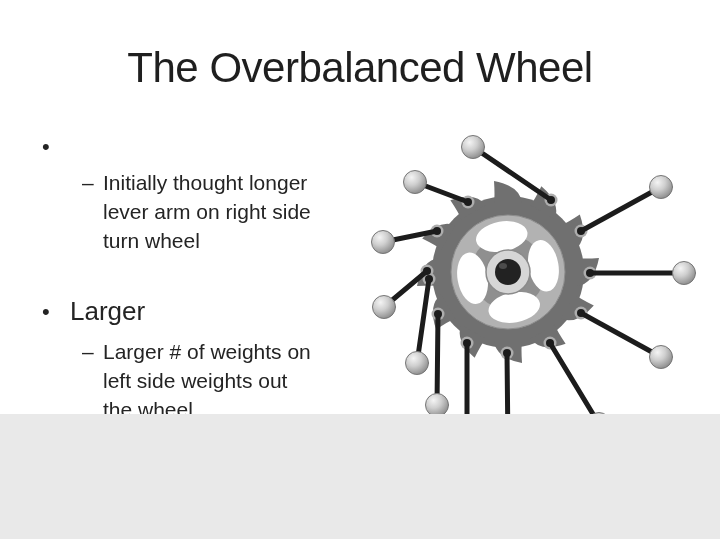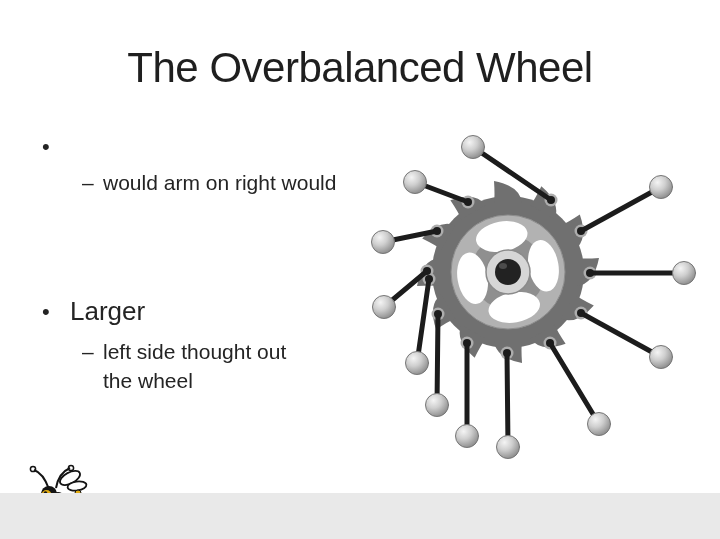--- a/index.html
+++ b/index.html
@@ -1,17 +1,17 @@
 <!DOCTYPE html>
 <html><head>
 <meta charset="utf-8">
 <style>
   html,body{margin:0;padding:0;background:#e9e9e9;}
   #slide{
-    position:relative;width:720px;height:493px;background:#ffffff;
+    position:relative;width:720px;height:414px;background:#ffffff;
     font-family:"Liberation Sans", sans-serif;color:#242424;overflow:hidden;
   }
   .title{
     position:absolute;top:44px;left:0;width:720px;text-align:center;
     font-size:42px;font-weight:400;letter-spacing:-0.5px;color:#1f1f1f;
   }
   .bullet-l1{
     position:absolute;left:42px;display:flex;align-items:flex-start;
     font-size:26px;color:#242424;
   }
@@ -38,32 +38,35 @@
 <div id="slide">
 
   <div class="title">The Overbalanced Wheel</div>
 
   <div class="bullet-l1" id="b1">
     <span class="dot">•</span>
   </div>
   <div class="bullet-l2" id="s1">
     <span class="dash">–</span>
     <span>
-      <div>would arm on right would</div>
+      <div>Initially thought longer</div>
+      <div>lever arm on right side</div>
+      <div>turn wheel</div>
     </span>
   </div>
 
   <div class="bullet-l1" id="b2">
     <span class="dot">•</span>
     <span>Larger</span>
   </div>
   <div class="bullet-l2" id="s2">
     <span class="dash">–</span>
     <span>
-      <div>left side thought out</div>
+      <div>Larger # of weights on</div>
+      <div>left side weights out</div>
       <div>the wheel</div>
     </span>
   </div>
 
   <svg id="wheel-fig" viewBox="365 130 340 335" role="img" aria-label="Overbalanced wheel: gray sawtooth wheel with twelve weighted pendulum rods, longer lever arms extended on the right side, weights hanging down on the left side">
     <defs>
       <radialGradient id="ballg" cx="35%" cy="30%" r="75%">
         <stop offset="0%" stop-color="#f4f4f4"></stop>
         <stop offset="45%" stop-color="#cfcfcf"></stop>
         <stop offset="100%" stop-color="#8a8a8a"></stop>

